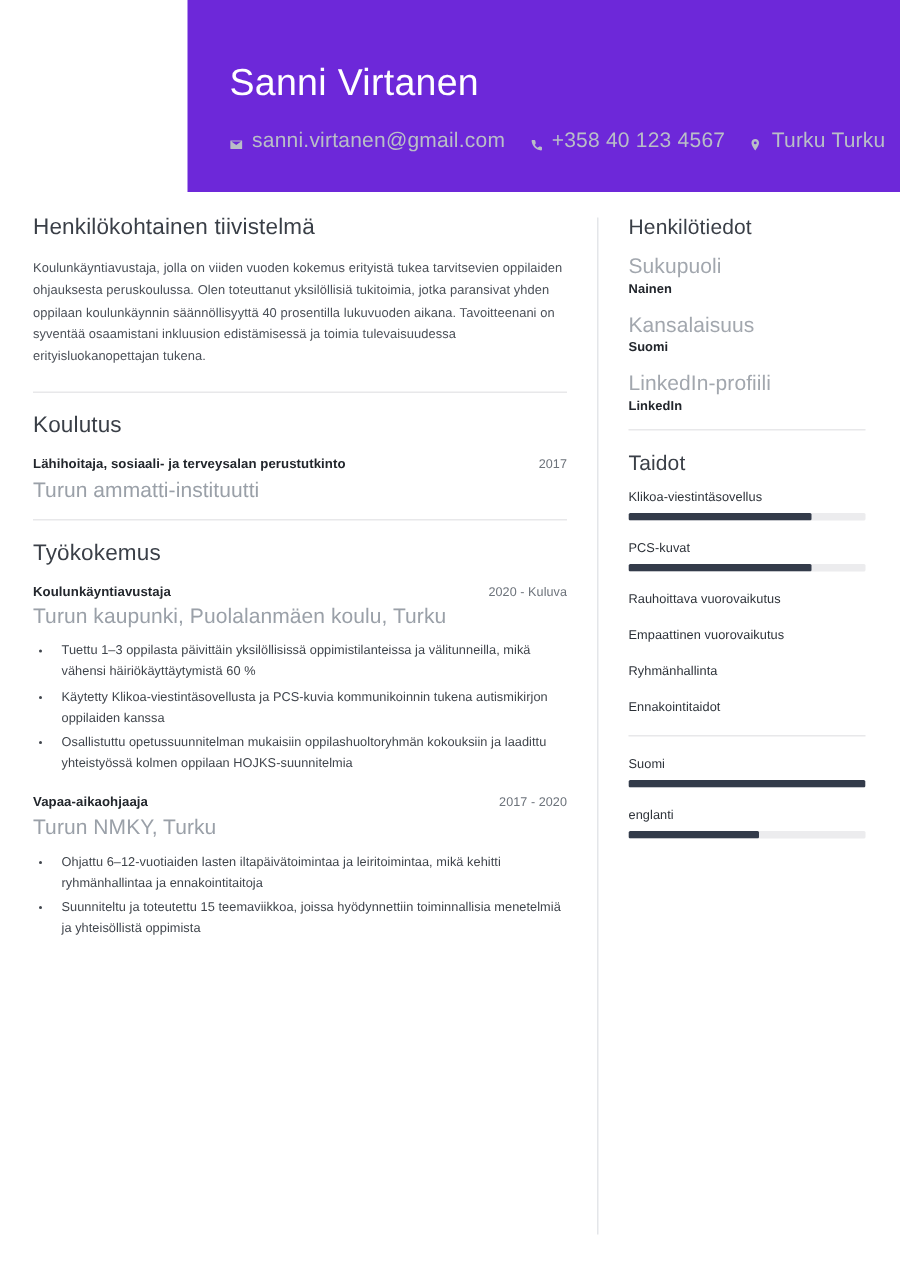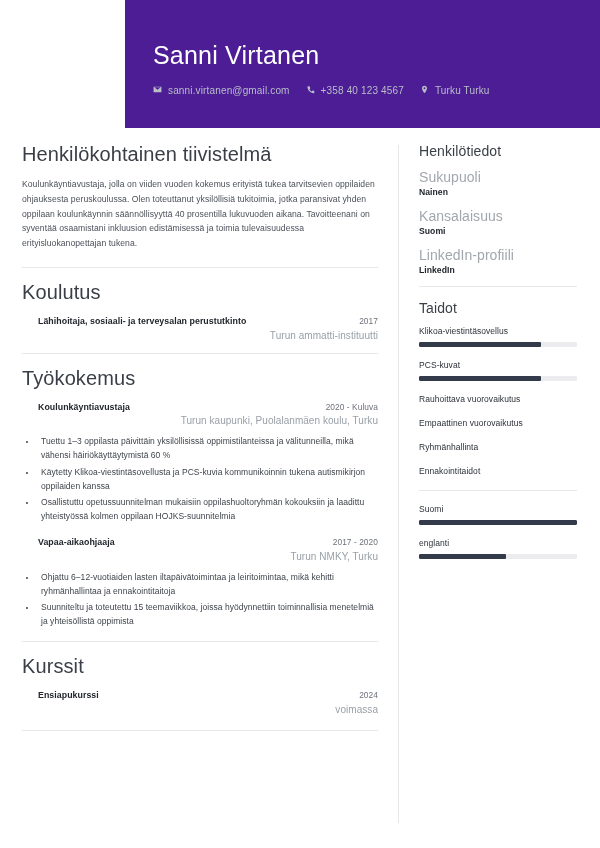--- a/index.html
+++ b/index.html
@@ -16,42 +16,42 @@
     height: 848px;
     background: #ffffff;
     overflow: hidden;
   }
 
   
   .header {
     position: absolute;
     left: 125px; top: 0;
     width: 475px; height: 128px;
-    background: #4c1d95;
+    background: #6d28d9;
     padding: 42px 14px 0 28px;
   }
   .header-name {
     color: #ffffff;
     font-size: 25px;
     font-weight: 400;
     letter-spacing: 0.2px;
     line-height: 1.1;
   }
   .contact-row {
     display: flex;
     align-items: center;
     margin-top: 15px;
     gap: 16px;
   }
   .contact-item {
     display: flex;
-    align-items: flex-start;
+    align-items: flex-end;
     gap: 6px;
     color: #b9bec7;
-    font-size: 10px;
+    font-size: 14px;
     letter-spacing: 0.15px;
     white-space: nowrap;
   }
   .contact-item svg { display: block; fill: #b9bec7; }
 
   
   .main-col {
     position: absolute;
     left: 22px; top: 143px;
     width: 356px;
@@ -70,21 +70,21 @@
 
   
   .section { margin-bottom: 4px; }
   .rule {
     height: 1px;
     background: #e8e8ea;
     margin-bottom: 13px;
   }
   .sec-title {
     color: #3a3f47;
-    font-size: 20px;
+    font-size: 15px;
     font-weight: 400;
     letter-spacing: 0.1px;
     margin-bottom: 11px;
   }
   .sec-title.side { font-size: 14px; margin-bottom: 10px; }
 
   .summary {
     color: #4b5058;
     font-size: 8.6px;
     line-height: 1.72;
@@ -92,43 +92,41 @@
     margin-bottom: 16px;
   }
 
   
   .entry { margin-bottom: 12px; }
   .entry-head {
     display: flex;
     justify-content: space-between;
     align-items: flex-start;
     gap: 14px;
-    margin-left: 16px;
   }
   .entry-title {
     color: #22262c;
     font-size: 8.8px;
     font-weight: 700;
     line-height: 1.45;
     letter-spacing: 0.05px;
     max-width: 255px;
   }
   .entry-date {
     color: #6d737b;
     font-size: 8.4px;
     white-space: nowrap;
     padding-top: 1px;
     letter-spacing: 0.05px;
   }
   .entry-sub {
     color: #9aa0a8;
-    font-size: 10px;
+    font-size: 14px;
     margin-top: 2px;
     letter-spacing: 0.05px;
-    text-align: right;
   }
   .bullets {
     margin: 9px 0 0 15px;
     padding: 0;
   }
   .bullets li {
     color: #3f444b;
     font-size: 8.5px;
     line-height: 1.62;
     letter-spacing: 0.04px;
@@ -262,32 +260,20 @@
           <div class="entry-date">2017 - 2020</div>
         </div>
         <div class="entry-sub">Turun NMKY, Turku</div>
         <ul class="bullets">
           <li>Ohjattu 6–12-vuotiaiden lasten iltapäivätoimintaa ja leiritoimintaa, mikä kehitti ryhmänhallintaa ja ennakointitaitoja</li>
           <li>Suunniteltu ja toteutettu 15 teemaviikkoa, joissa hyödynnettiin toiminnallisia menetelmiä ja yhteisöllistä oppimista</li>
         </ul>
       </div>
     </div>
 
-    <div class="section">
-      <div class="rule"></div>
-      <div class="sec-title">Kurssit</div>
-      <div class="entry">
-        <div class="entry-head">
-          <div class="entry-title">Ensiapukurssi</div>
-          <div class="entry-date">2024</div>
-        </div>
-        <div class="entry-sub">voimassa</div>
-      </div>
-      <div class="rule" style="margin-top:15px;"></div>
-    </div>
 
   </div>
 
   <div class="side-col">
 
     <div class="section">
 
       <div class="sec-title side">Henkilötiedot</div>
 
       <div class="field">

